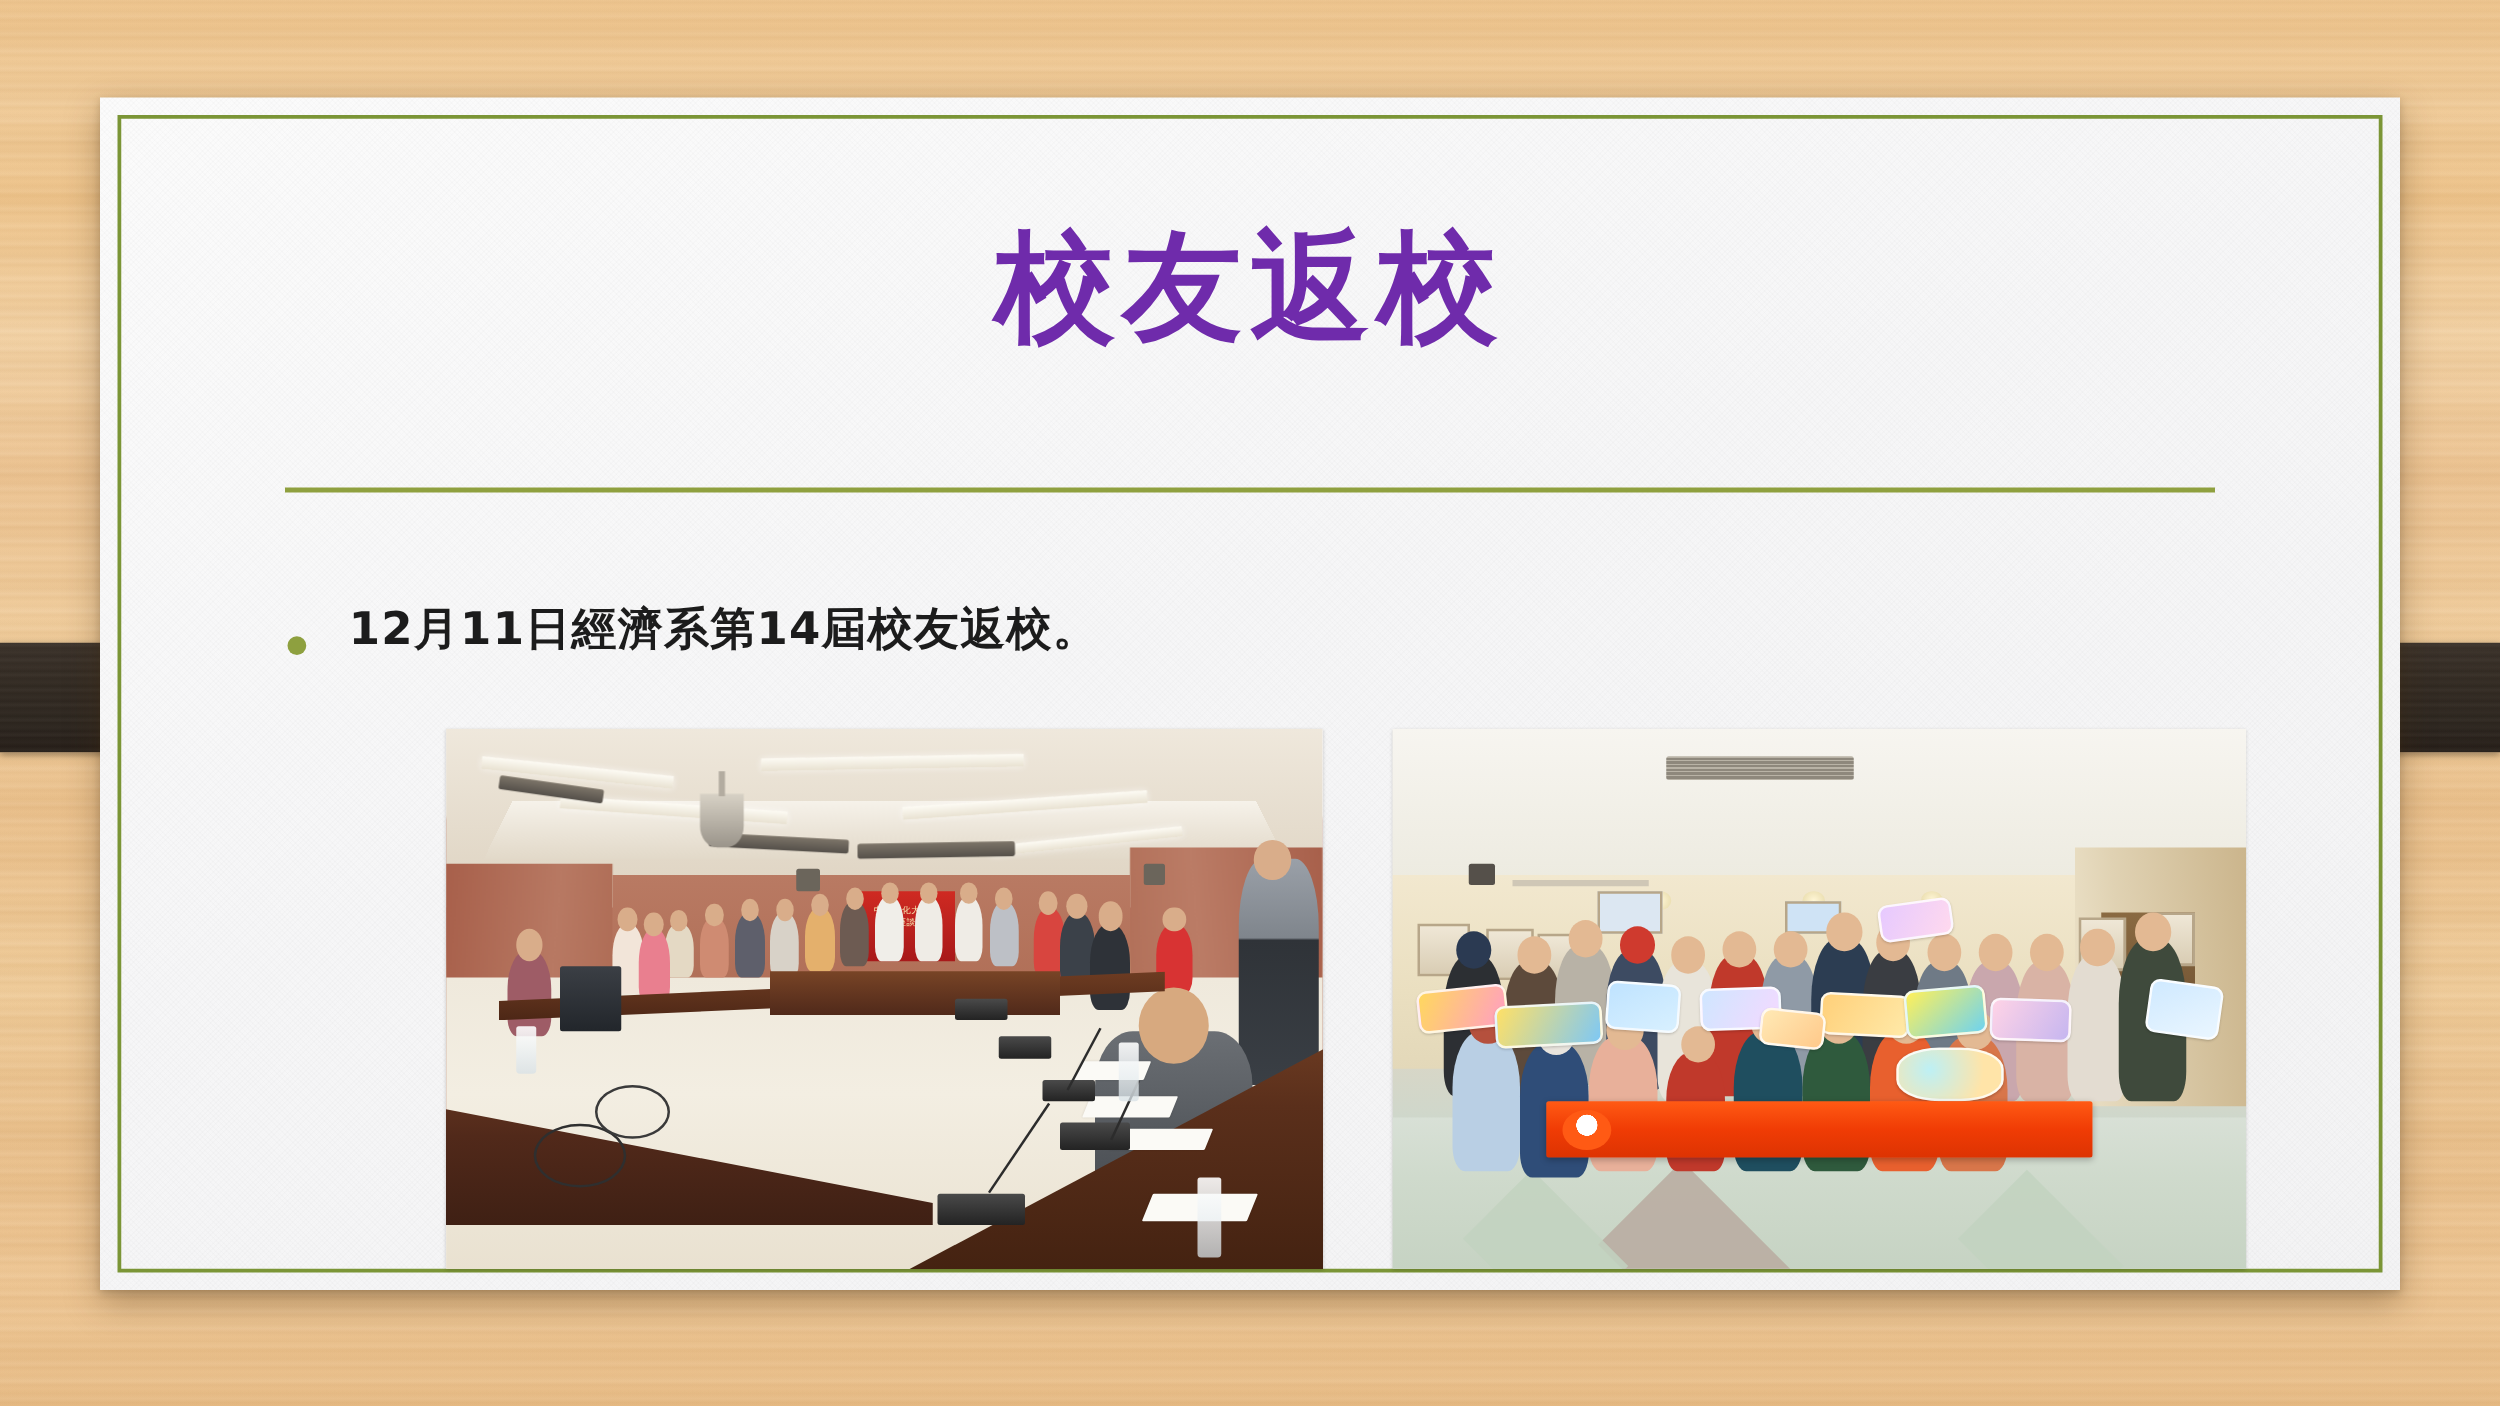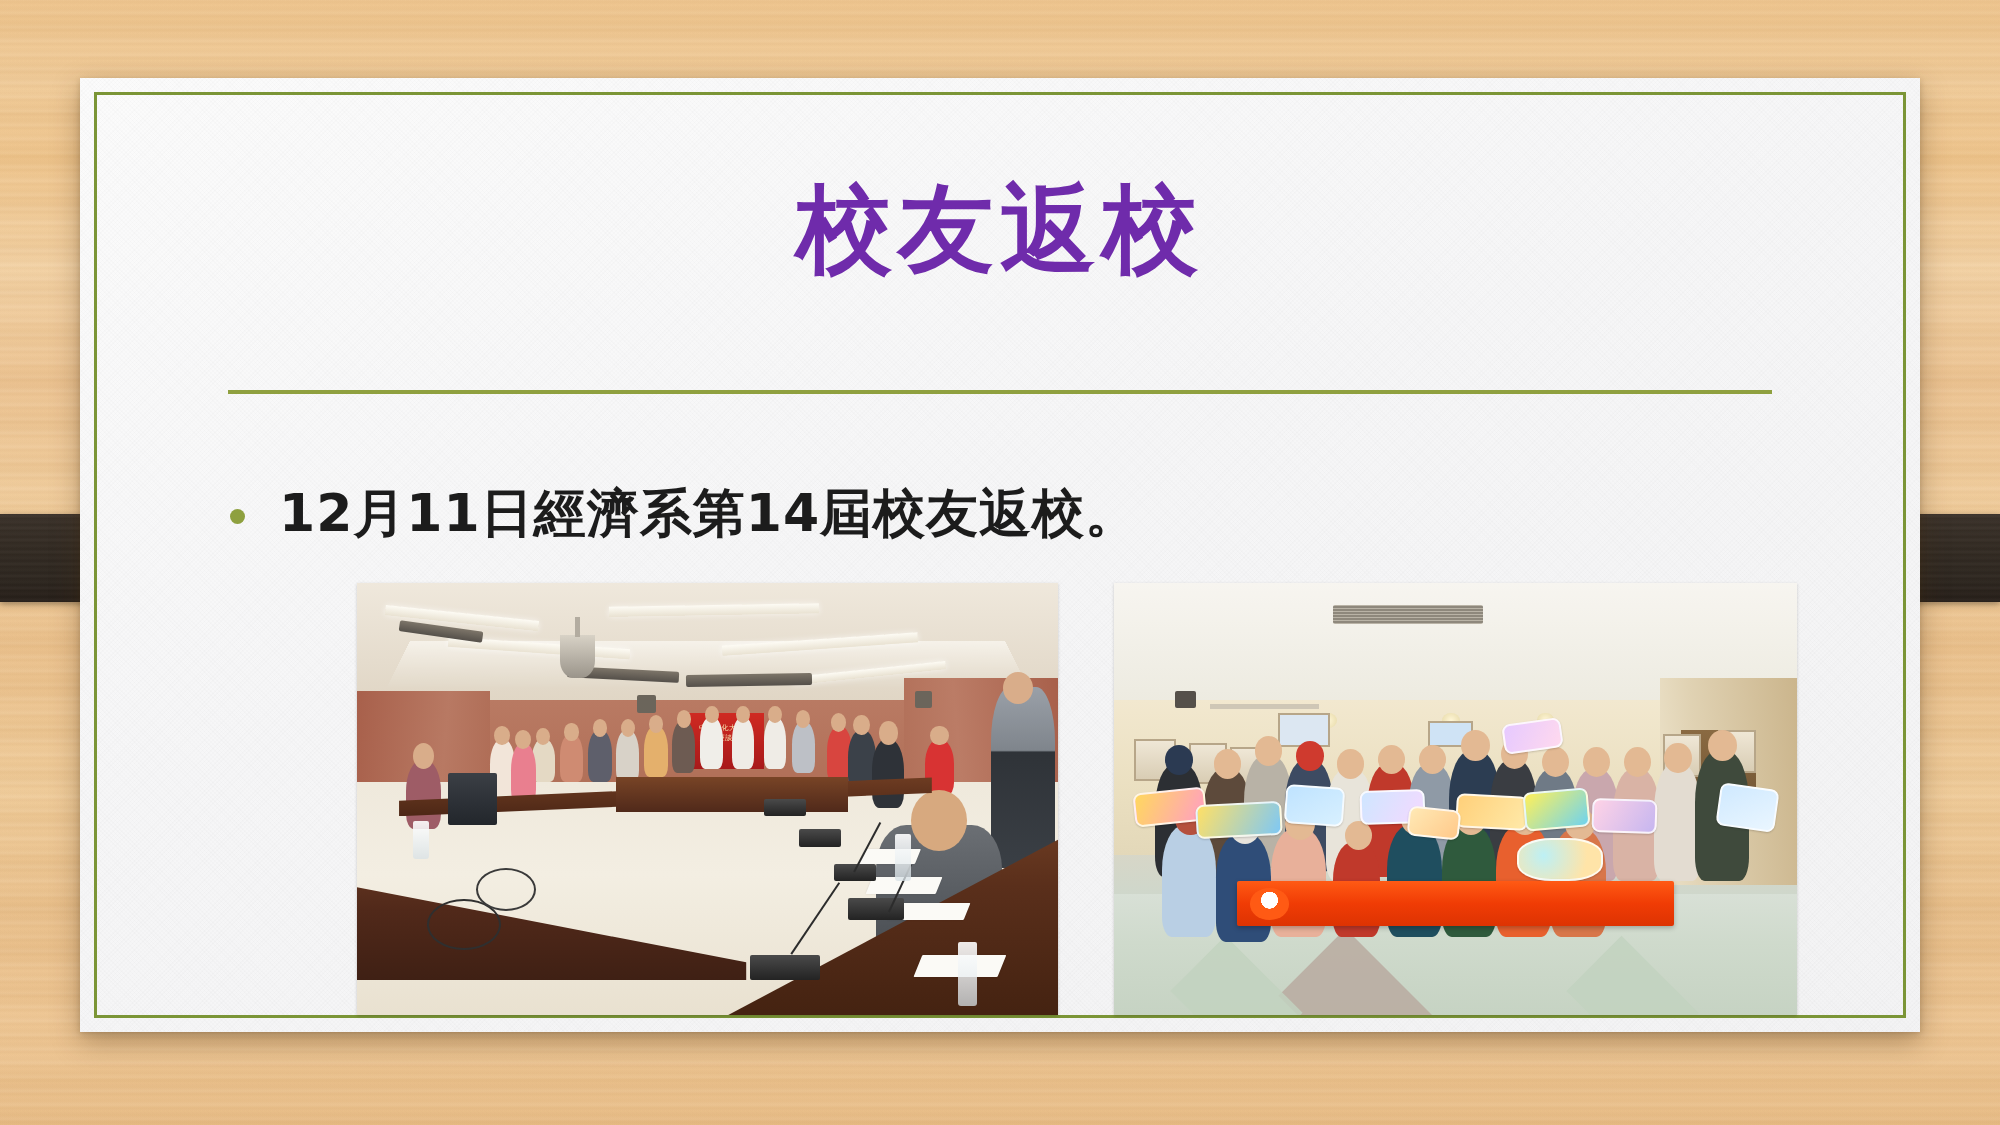--- a/index.html
+++ b/index.html
@@ -140,21 +140,21 @@
   #bullet-dot {
     width: 15px; height: 15px;
     border-radius: 50%;
     background: #8ea03f;
     margin-top: 26px;
     margin-right: 34px;
     flex: none;
   }
   #bullet-text {
     color: #1c1c1c;
-    font-size: 52px;
+    font-size: 36px;
     font-weight: bold;
     line-height: 1.18;
     letter-spacing: 1px;
     white-space: nowrap;
     font-family: "DejaVu Sans", "Liberation Sans", sans-serif;
     text-align: center;
   }
 
   
   #photos {

